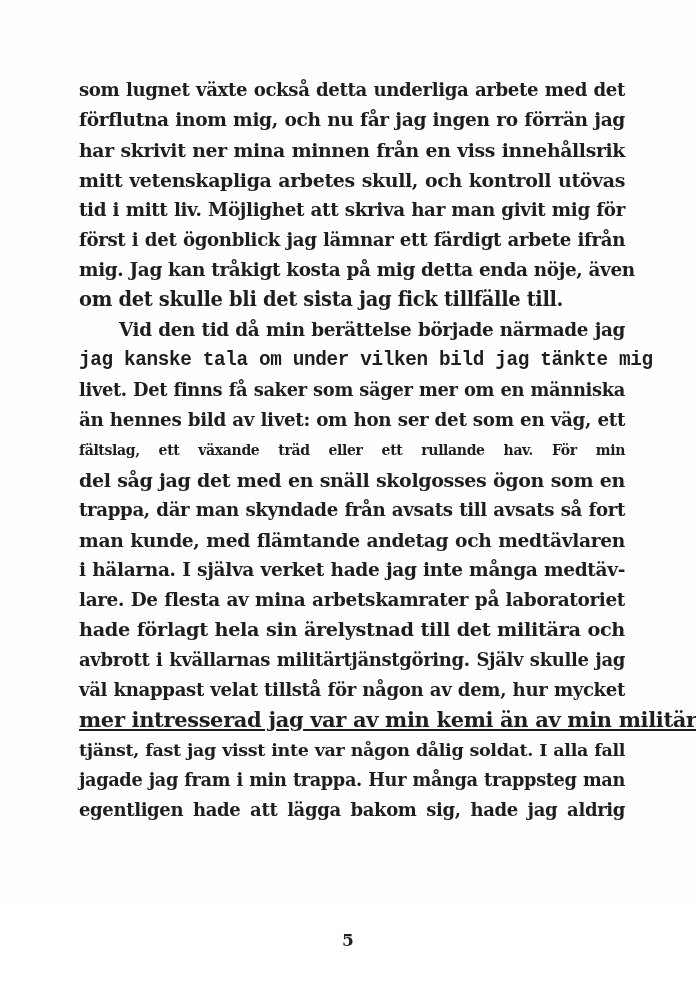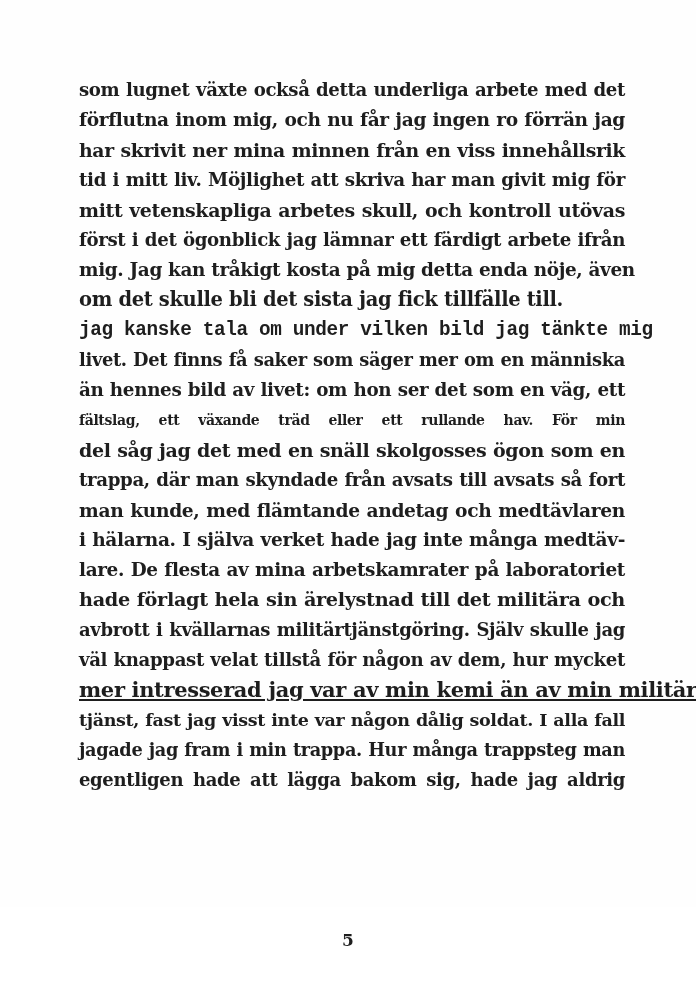--- a/index.html
+++ b/index.html
@@ -61,28 +61,29 @@
 </head>
 <body>
 
 <div class="page">
   <div class="text-block">
 
     <div>
       <span class="line" style="font-size: 18.1172px;">som lugnet växte också detta underliga arbete med det</span>
       <span class="line" style="font-size: 18.607px;">förflutna inom mig, och nu får jag ingen ro förrän jag</span>
       <span class="line" style="font-size: 18.8438px;">har skrivit ner mina minnen från en viss innehållsrik</span>
+      <span class="line" style="font-size: 18.9507px;">mitt vetenskapliga arbetes skull, och kontroll utövas</span>
       <span class="line" style="font-size: 18.3278px;">tid i mitt liv. Möjlighet att skriva har man givit mig för</span>
-      <span class="line" style="font-size: 18.9507px;">mitt vetenskapliga arbetes skull, och kontroll utövas</span>
       <span class="line" style="font-size: 18.1818px;">först i det ögonblick jag lämnar ett färdigt arbete ifrån</span>
       <span class="line" style="font-size: 18.457px;">mig. Jag kan tråkigt kosta på mig detta enda nöje, även</span>
       <span class="line last">om det skulle bli det sista jag fick tillfälle till.</span>
     </div>
 
     <div>
+      <span class="line indent" style="font-size: 18.3755px;">Vid den tid då min berättelse började närmade jag</span>
       <span class="line" style="font-size: 19.3361px; font-family: Liberation Mono, monospace;">jag kanske tala om under vilken bild jag tänkte mig</span>
       <span class="line" style="font-size: 17.8991px;">livet. Det finns få saker som säger mer om en människa</span>
       <span class="line" style="font-size: 18.3318px;">än hennes bild av livet: om hon ser det som en väg, ett</span>
       <span class="line" style="font-size: 14px;">fältslag, ett växande träd eller ett rullande hav. För min</span>
       <span class="line" style="font-size: 19.0231px;">del såg jag det med en snäll skolgosses ögon som en</span>
       <span class="line" style="font-size: 18.1857px;">trappa, där man skyndade från avsats till avsats så fort</span>
       <span class="line" style="font-size: 18.67px;">man kunde, med flämtande andetag och medtävlaren</span>
       <span class="line" style="font-size: 18.5505px;">i hälarna. I själva verket hade jag inte många medtäv-</span>
       <span class="line" style="font-size: 18.444px;">lare. De flesta av mina arbetskamrater på laboratoriet</span>
       <span class="line" style="font-size: 19.2948px;">hade förlagt hela sin ärelystnad till det militära och</span>

